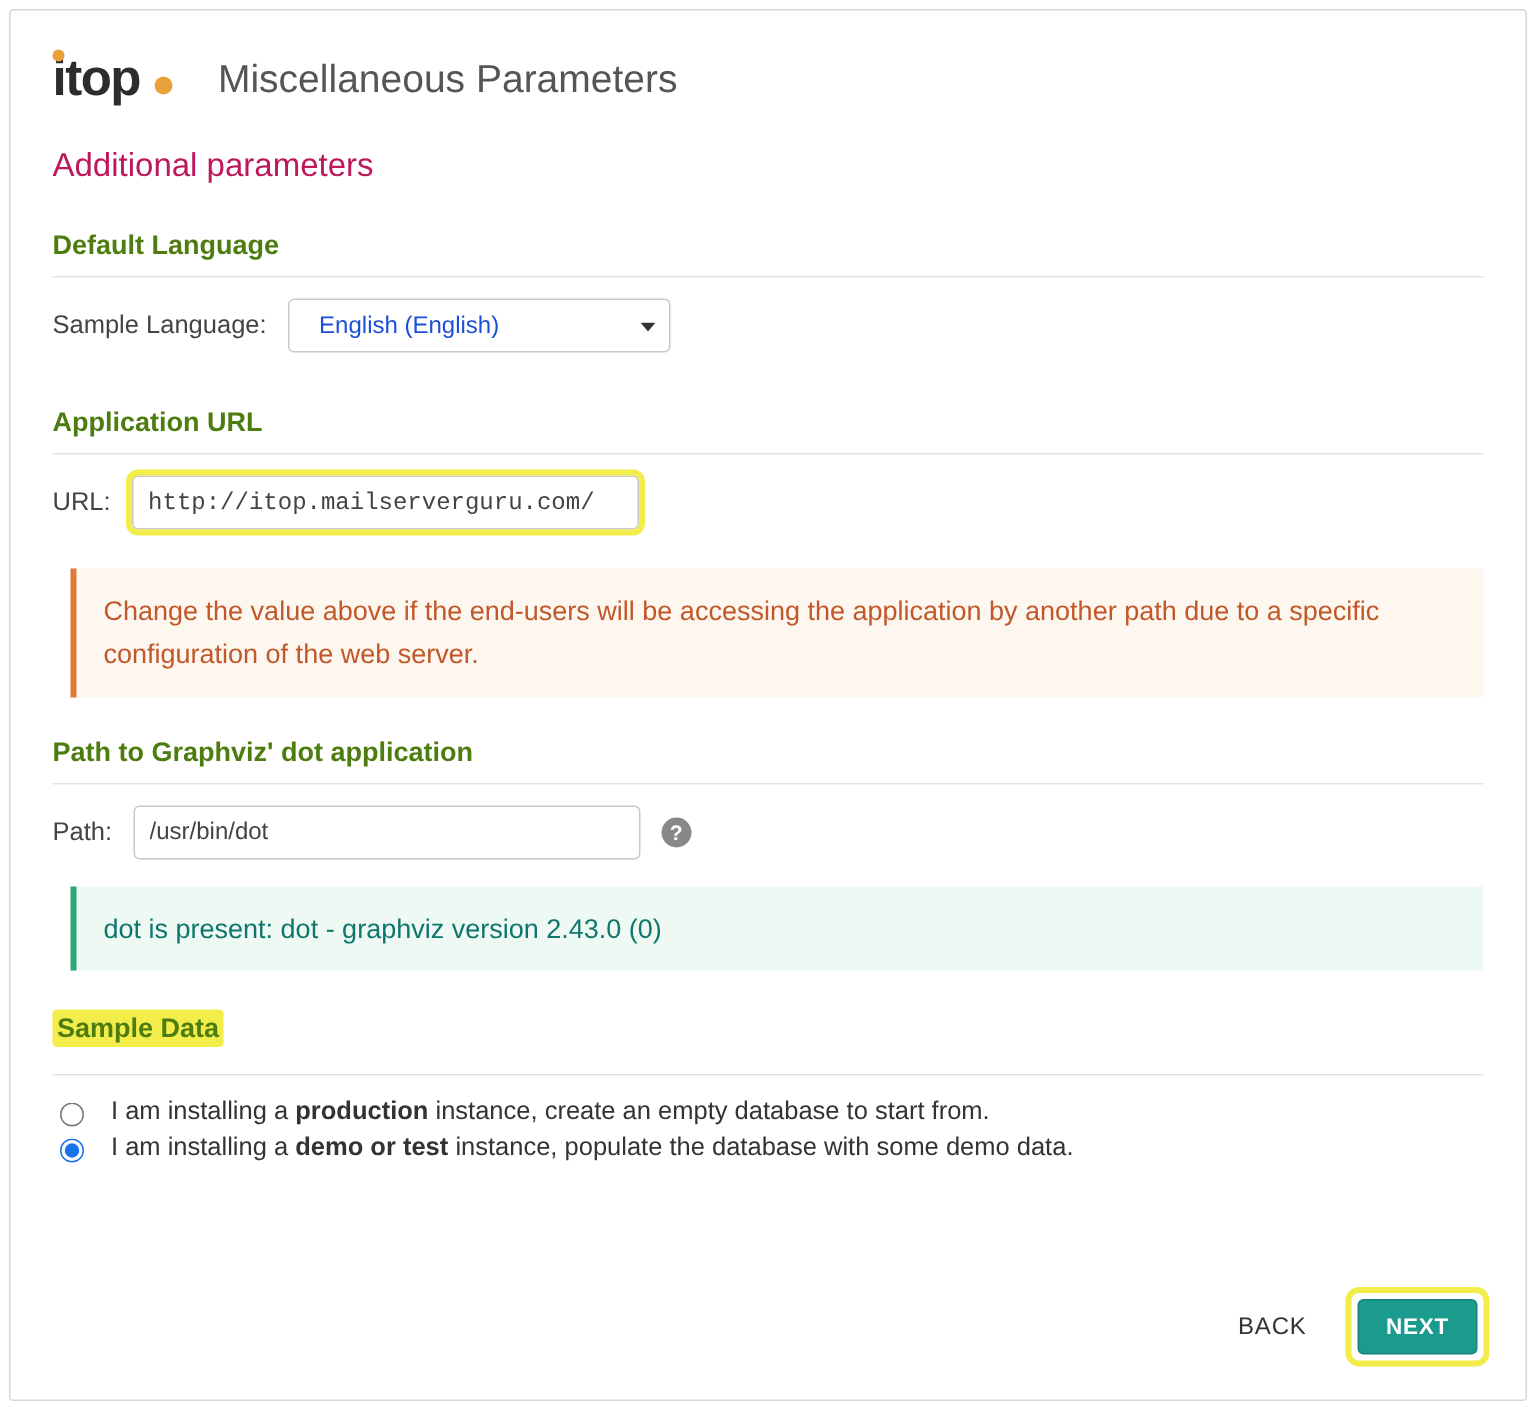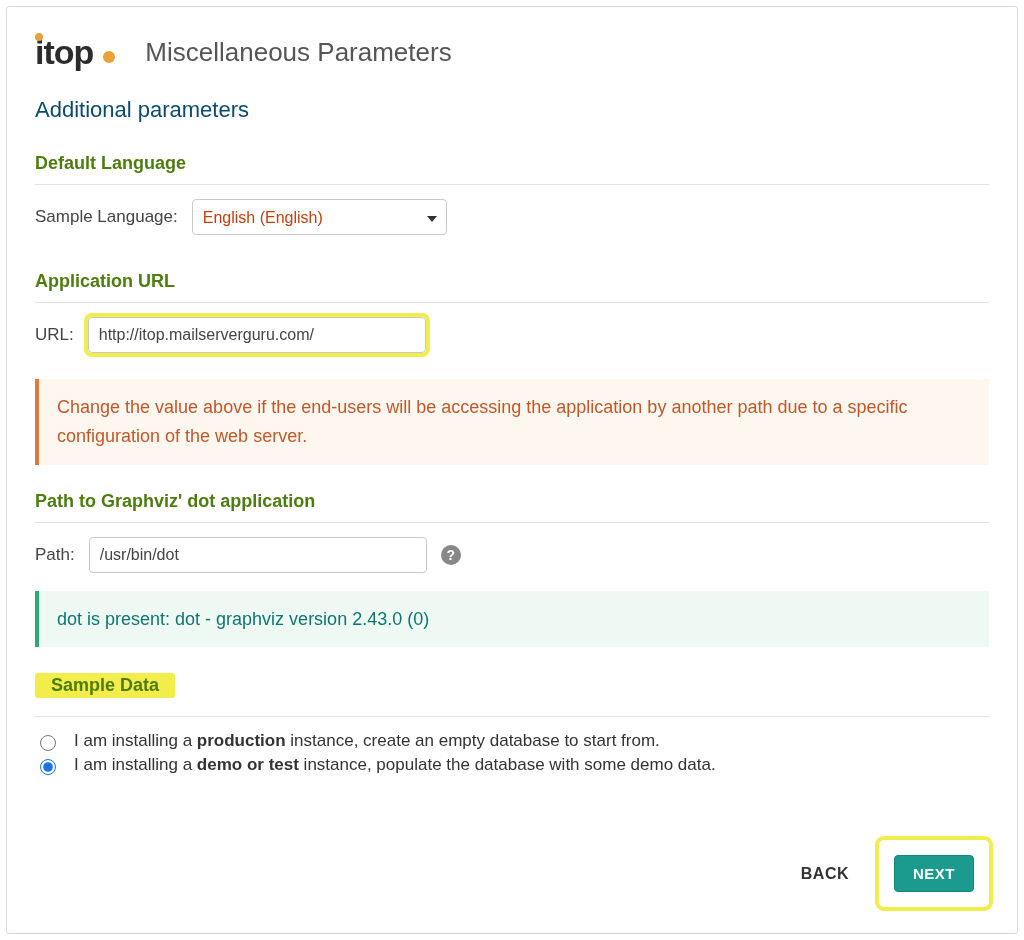--- a/index.html
+++ b/index.html
@@ -54,21 +54,21 @@
     margin-left: 10px;
     margin-bottom: 6px;
   }
   .page-title {
     font-size: 26px;
     color: #555;
     font-weight: 400;
   }
   .subtitle {
     font-size: 22px;
-    color: #0c4a6e;
+    color: #be185d;
     margin-bottom: 30px;
   }
   .section-heading {
     font-size: 18px;
     font-weight: 700;
     color: #4d7c0f;
     margin-bottom: 10px;
   }
   hr.sep {
     border: none;
@@ -89,59 +89,59 @@
   .select-wrap {
     position: relative;
     width: 255px;
   }
   select.lang {
     width: 100%;
     height: 36px;
     border: 1px solid #c9c9c9;
     border-radius: 4px;
     background: #fff;
-    padding: 0 28px 0 10px;
+    padding: 0 28px 0 20px;
     font-size: 16px;
-    color: #c2410c;
+    color: #1d4ed8;
     appearance: none;
     -webkit-appearance: none;
   }
   .select-caret {
     position: absolute;
     right: 10px;
     top: 50%;
     transform: translateY(-50%);
     pointer-events: none;
   }
   input.text {
     height: 36px;
     border: 1px solid #c9c9c9;
     border-radius: 4px;
     background: #fff;
     padding: 0 10px;
     font-size: 16px;
     color: #444;
   }
-  .url-input { width: 338px; }
+  .url-input { width: 338px; font-family: Liberation Mono, monospace; }
   .path-input { width: 338px; }
   .highlight-box {
     outline: 4px solid #f2ed4a;
     border-radius: 5px;
   }
   .highlight-pad {
     background: #f2ed4a;
-    padding: 2px 16px;
+    padding: 2px 3px;
     border-radius: 3px;
     display: inline-block;
     text-align: right;
   }
   .alert {
     border-left: 4px solid;
     padding: 14px 18px;
-    margin: 18px 0 26px 0;
+    margin: 18px 0 26px 12px;
     font-size: 18px;
     line-height: 1.6;
   }
   .alert-warning {
     background: #fdf7ef;
     border-color: #e07a3a;
     color: #c1582a;
   }
   .alert-success {
     background: #eef9f3;
@@ -181,38 +181,38 @@
     right: 28px;
     bottom: 26px;
     display: flex;
     align-items: center;
     gap: 24px;
   }
   .btn-back {
     background: transparent;
     border: none;
     font-size: 16px;
-    font-weight: 700;
+    font-weight: 400;
     color: #333;
     letter-spacing: 0.5px;
     cursor: pointer;
   }
   .btn-next {
     background: #1a9b8e;
     color: #fff;
     border: 1px solid #15857a;
     border-radius: 4px;
     padding: 9px 18px;
     font-size: 15px;
     font-weight: 700;
     letter-spacing: 0.5px;
     cursor: pointer;
   }
   .btn-next-wrap {
-    padding: 15px;
+    padding: 4px;
   }
   .spacer-sm { height: 10px; }
 </style>
 </head>
 <body>
 
 <div class="panel">
 
   <div class="header">
     <div class="logo">

